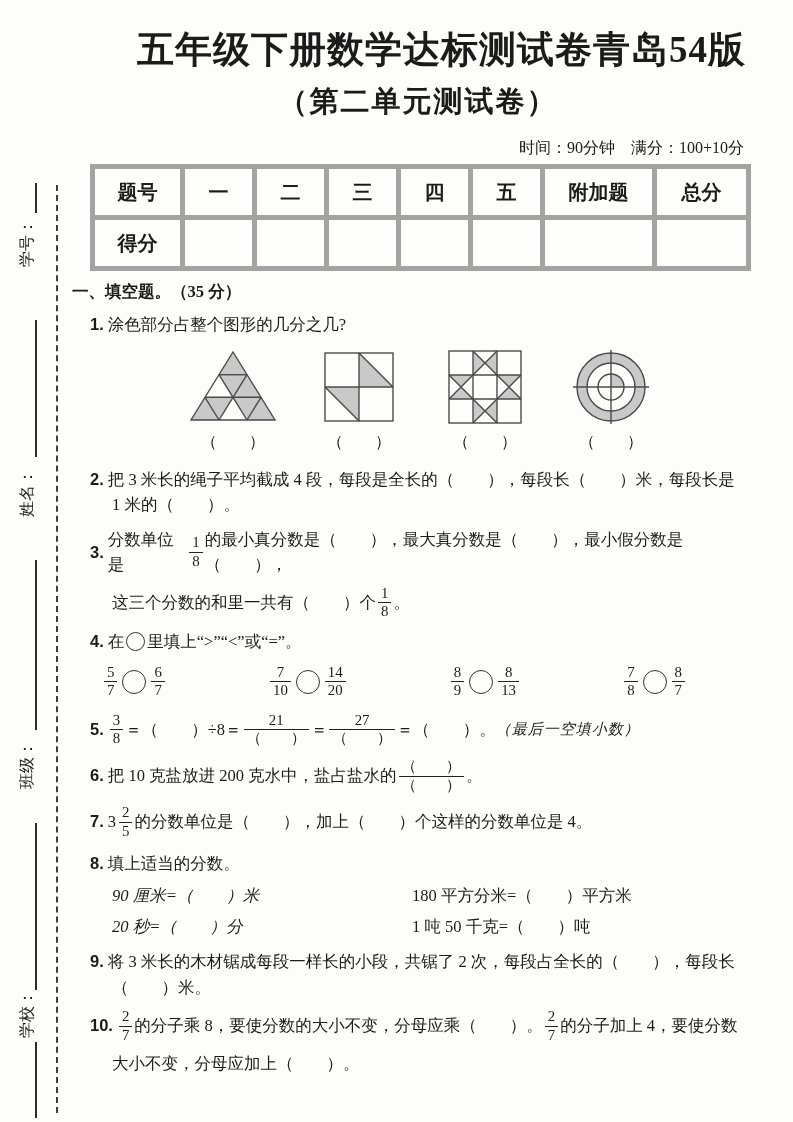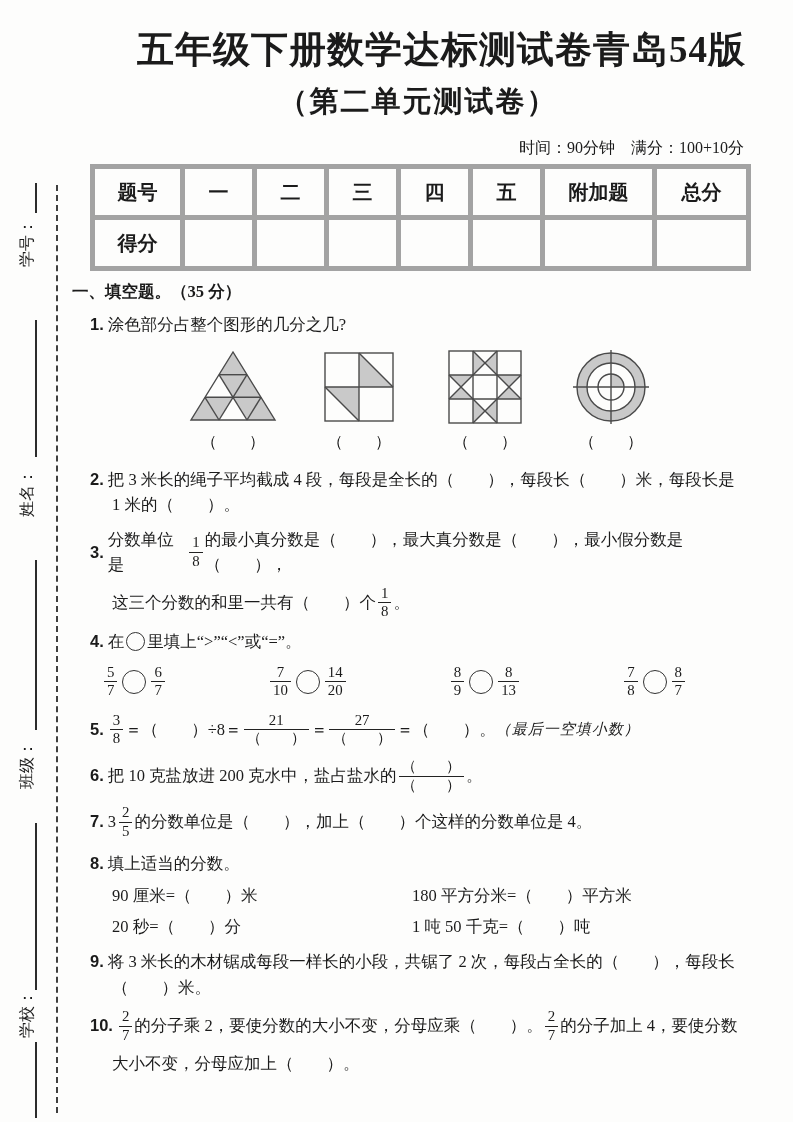--- a/index.html
+++ b/index.html
@@ -37,21 +37,21 @@
   .note{font-size:15px;font-style:italic;letter-spacing:1px;}
   
   .figrow{display:flex;justify-content:space-between;width:478px;margin:10px 0 0 93px;}
   .figcell{width:100px;text-align:center;}
   .ansrow{display:flex;justify-content:space-between;width:478px;margin:6px 0 0 93px;}
   .anscell{width:100px;text-align:center;font-size:16px;}
   .fracline{display:flex;align-items:center;flex-wrap:nowrap;}
   .cmprow{display:flex;justify-content:space-between;width:585px;padding-left:12px;margin-top:10px;align-items:center;}
   .cmpitem{display:flex;align-items:center;}
   .two-col{display:flex;margin-top:6px;}
-  .two-col .colL{width:300px;}
+  .two-col .colL{width:300px;font-style:italic;}
   .footer{position:absolute;left:0;width:100%;text-align:center;top:1070px;font-size:17px;}
   svg{display:block;margin:0 auto;}
   .ol{stroke:#4a4a4a;stroke-width:1.4;fill:none;}
 </style>
 </head>
 <body>
 
 <div class="page">
 
   <div class="margin-line" style="top:183px;height:30px;"></div>
@@ -331,21 +331,21 @@
       <div class="cont">（　　）米。</div>
     </div>
 
     <div class="q">
       <div class="fracline">
         <span class="no">10.</span>
         <span class="frac">
             <span class="num">2</span>
             <span class="den">7</span>
           </span>
-        <span>的分子乘 2，要使分数的大小不变，分母应乘（　　）。</span>
+        <span>的分子乘 8，要使分数的大小不变，分母应乘（　　）。</span>
         <span class="frac">
             <span class="num">2</span>
             <span class="den">7</span>
           </span>
         <span>的分子加上 4，要使分数</span>
       </div>
       <div class="cont" style="margin-top:8px;">大小不变，分母应加上（　　）。</div>
     </div>
 
   </div>

